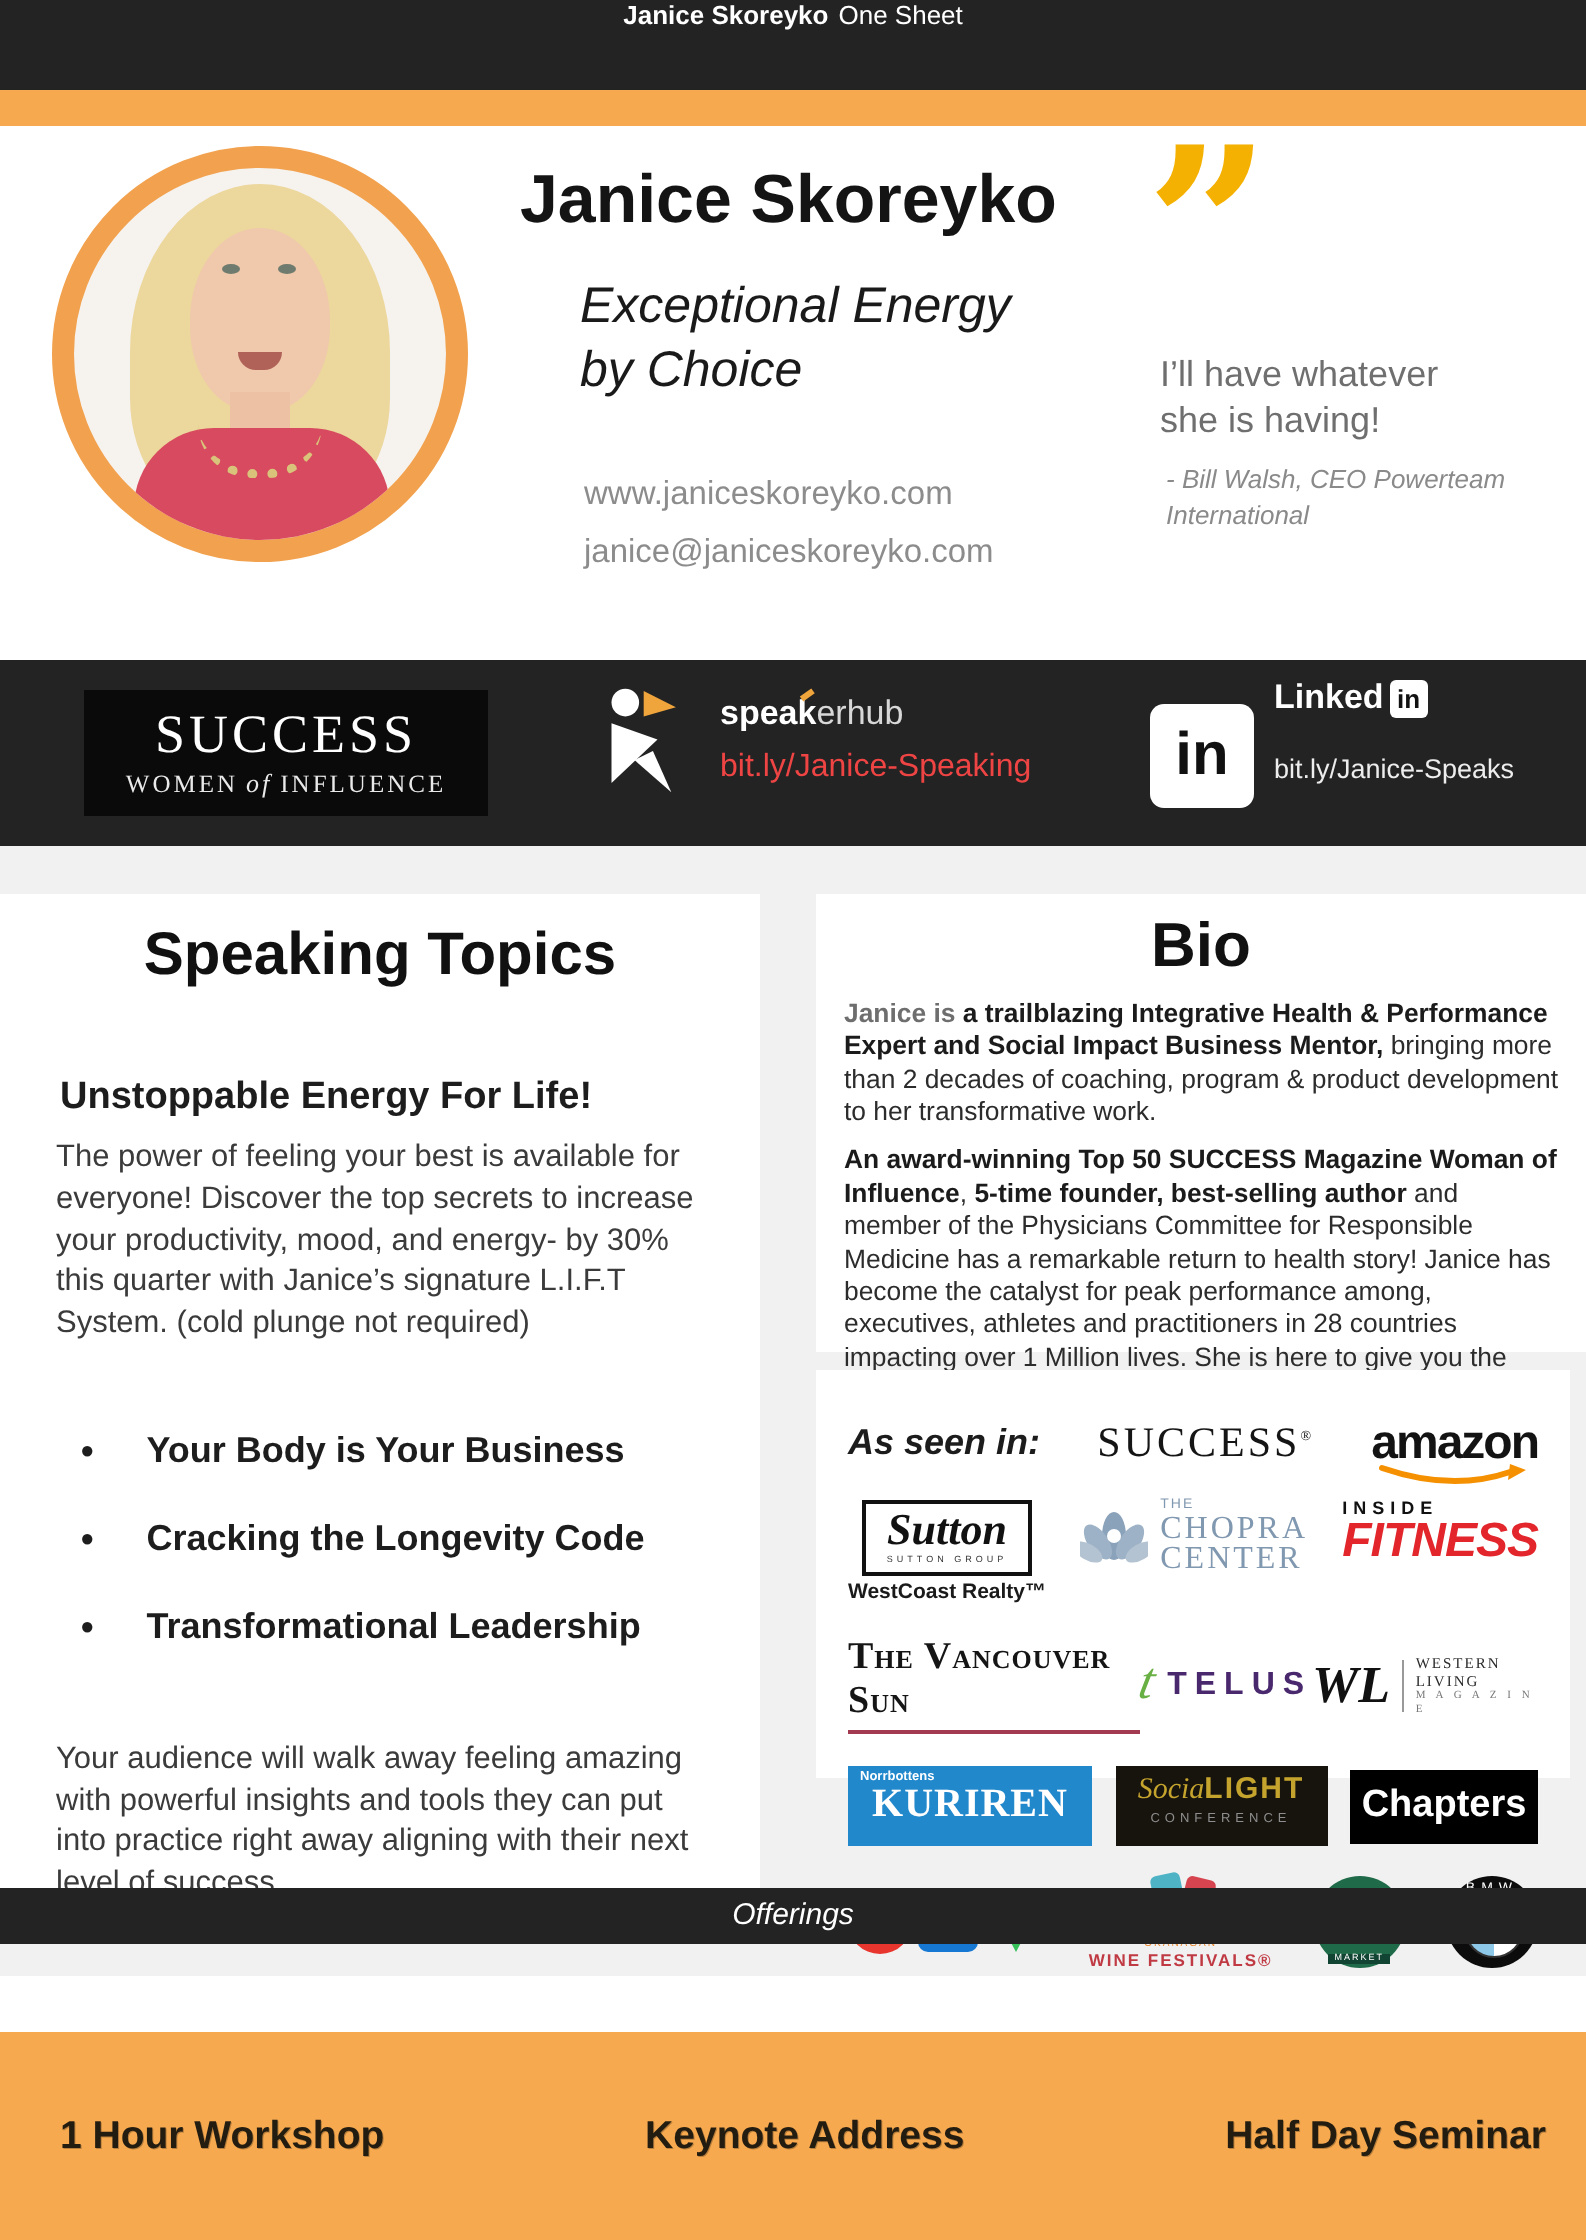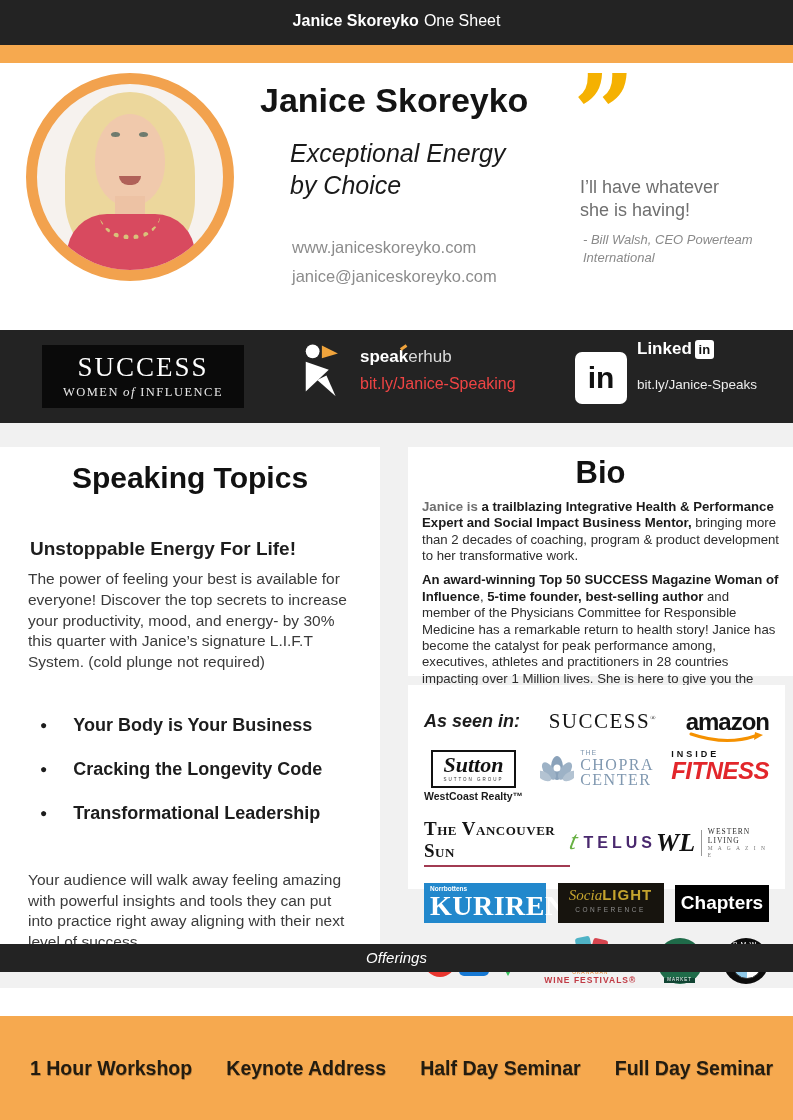--- a/index.html
+++ b/index.html
@@ -3,21 +3,21 @@
 <meta charset="utf-8">
 <style>
   html,body{margin:0;padding:0;background:#fff;}
   #page{position:relative;width:793px;height:1120px;margin:0 auto;background:#fff;
         font-family:"Liberation Sans",sans-serif;overflow:hidden;}
   .abs{position:absolute;}
 
   
   .topbar{left:0;top:0;width:793px;height:45px;background:#232323;color:#fff;
           display:flex;justify-content:center;align-items:flex-start;padding-top:0;}
-  .topbar-inner{margin-top:12px;font-size:16px;}
+  .topbar-inner{margin-top:0;font-size:13px;}
   .topbar-bold{font-weight:bold;}
   .topbar-rest{margin-left:5px;}
   .orange-strip{left:0;top:45px;width:793px;height:18px;background:#F6A94F;}
 
   
   .header{left:0;top:63px;width:793px;height:267px;background:#fff;}
   .avatar{position:absolute;left:26px;top:10px;width:186px;height:186px;border-radius:50%;
           border:11px solid #F2A24E;background:#f6f2ee;overflow:hidden;}
   .av-hair{position:absolute;left:28px;top:8px;width:130px;height:168px;border-radius:55% 55% 40% 40%;
            background:#ecd79c;}
@@ -110,21 +110,21 @@
   .telus-word{font-size:16px;font-weight:bold;letter-spacing:4px;color:#49286e;}
   .lg-wl{display:flex;align-items:center;}
   .wl-mono{font-family:"Liberation Serif",serif;font-style:italic;font-weight:bold;font-size:26px;color:#111;}
   .wl-div{width:1px;height:26px;background:#999;margin:0 6px;}
   .wl-text{color:#2b2b2b;line-height:1.2;}
   .wl-l1{font-size:7.5px;letter-spacing:1px;font-family:"Liberation Serif",serif;}
   .wl-l2{font-size:5.5px;letter-spacing:2px;color:#777;font-family:"Liberation Serif",serif;}
   .lrow4{margin-top:16px;}
   .lg-kuriren{width:122px;height:40px;background:#2288cc;color:#fff;text-align:left;padding:2px 6px;box-sizing:border-box;}
   .kur-top{font-size:6.5px;font-weight:bold;}
-  .kur-main{font-family:"Liberation Serif",serif;font-weight:bold;font-size:28px;letter-spacing:0.5px;line-height:1;}
+  .kur-main{font-family:"Liberation Serif",serif;font-weight:bold;font-size:20px;letter-spacing:0.5px;line-height:1;text-align:center;}
   .lg-socialight{width:106px;height:40px;background:#17140e;text-align:center;padding-top:4px;box-sizing:border-box;}
   .soc-line{line-height:1;}
   .soc-script{font-family:"Liberation Serif",serif;font-style:italic;color:#c5a42e;font-size:15px;}
   .soc-caps{color:#c5a42e;font-weight:bold;font-size:15px;letter-spacing:1px;}
   .soc-sub{color:#8e8e8e;font-size:6.5px;letter-spacing:2.5px;margin-top:3px;}
   .lg-chapters{width:94px;height:37px;background:#000;color:#fff;display:flex;align-items:center;justify-content:center;
                font-size:19px;font-weight:bold;}
   .lrow5{margin-top:14px;align-items:center;}
   .lg-ctv{display:flex;align-items:center;}
   .ctv-c{width:32px;height:32px;border-radius:50%;background:#e8352e;color:#fff;font-weight:bold;font-size:20px;
@@ -356,16 +356,15 @@
     </div>
   </div>
 
   <div class="abs offbar">
     <div class="offbar-label">Offerings</div>
   </div>
   <div class="abs footer">
     <div class="footer-item">1 Hour Workshop</div>
     <div class="footer-item">Keynote Address</div>
     <div class="footer-item">Half Day Seminar</div>
-    <div class="footer-item">Full Day Seminar</div>
   </div>
 
 </div>
 
 </body></html>

